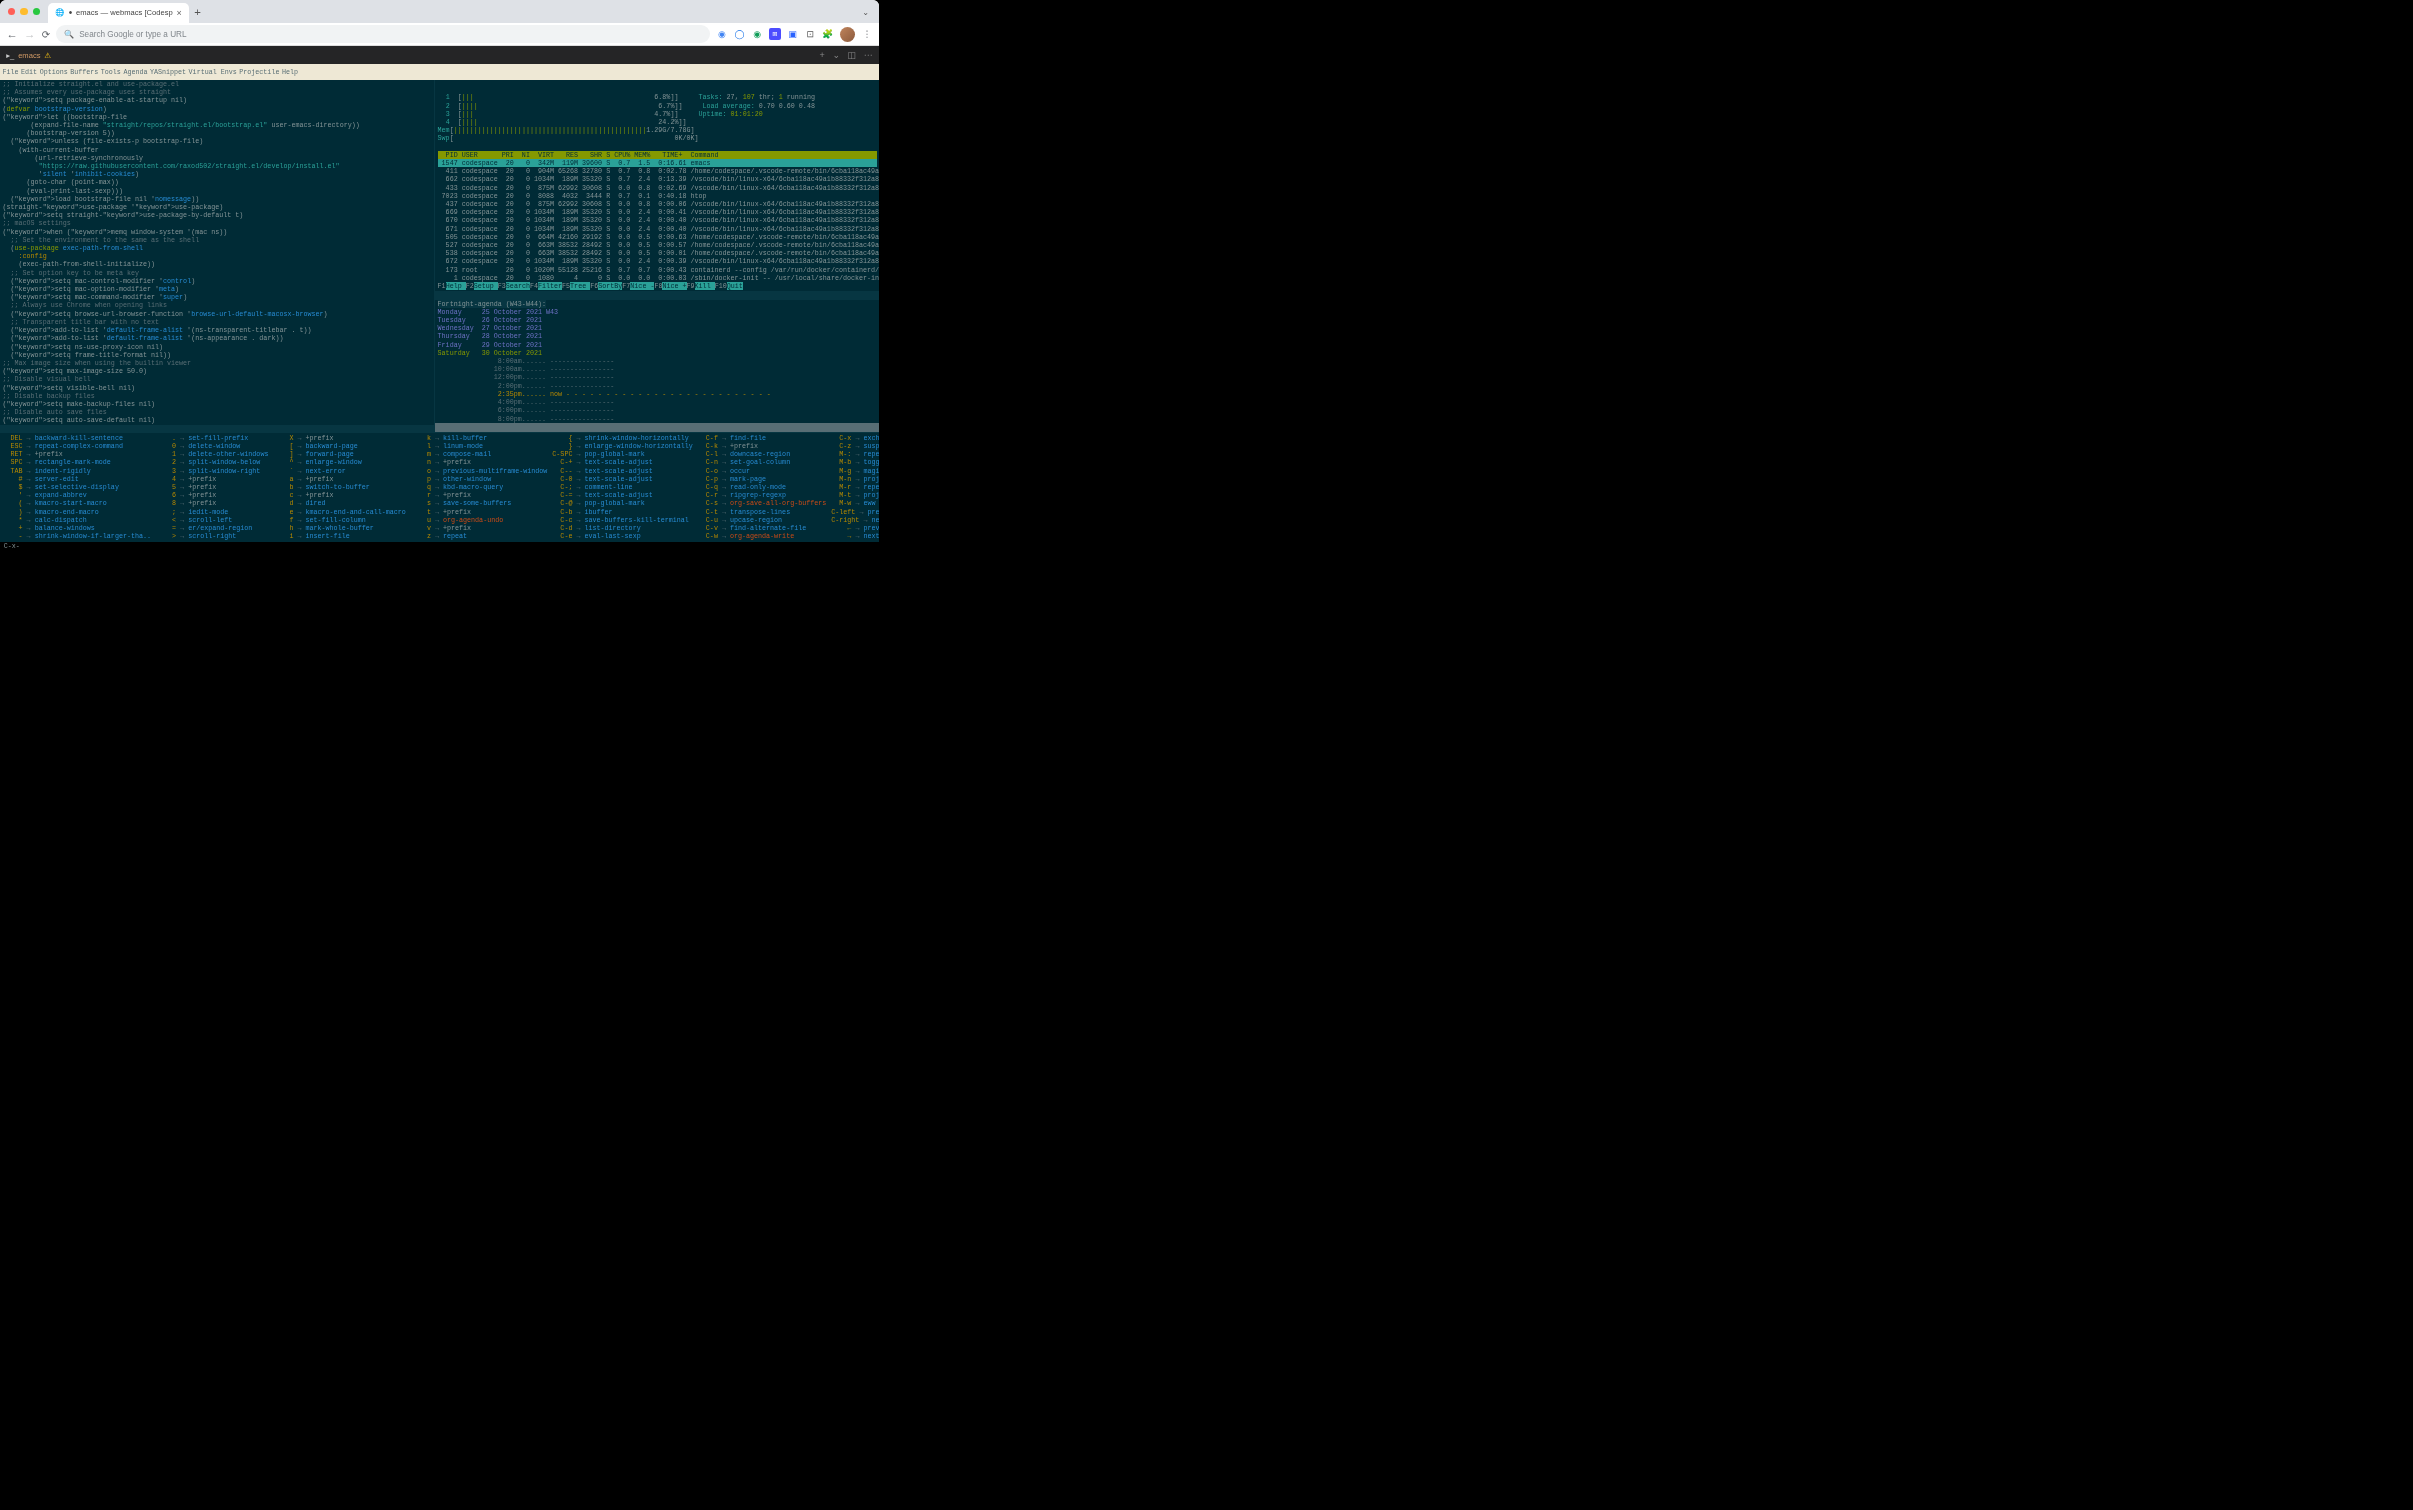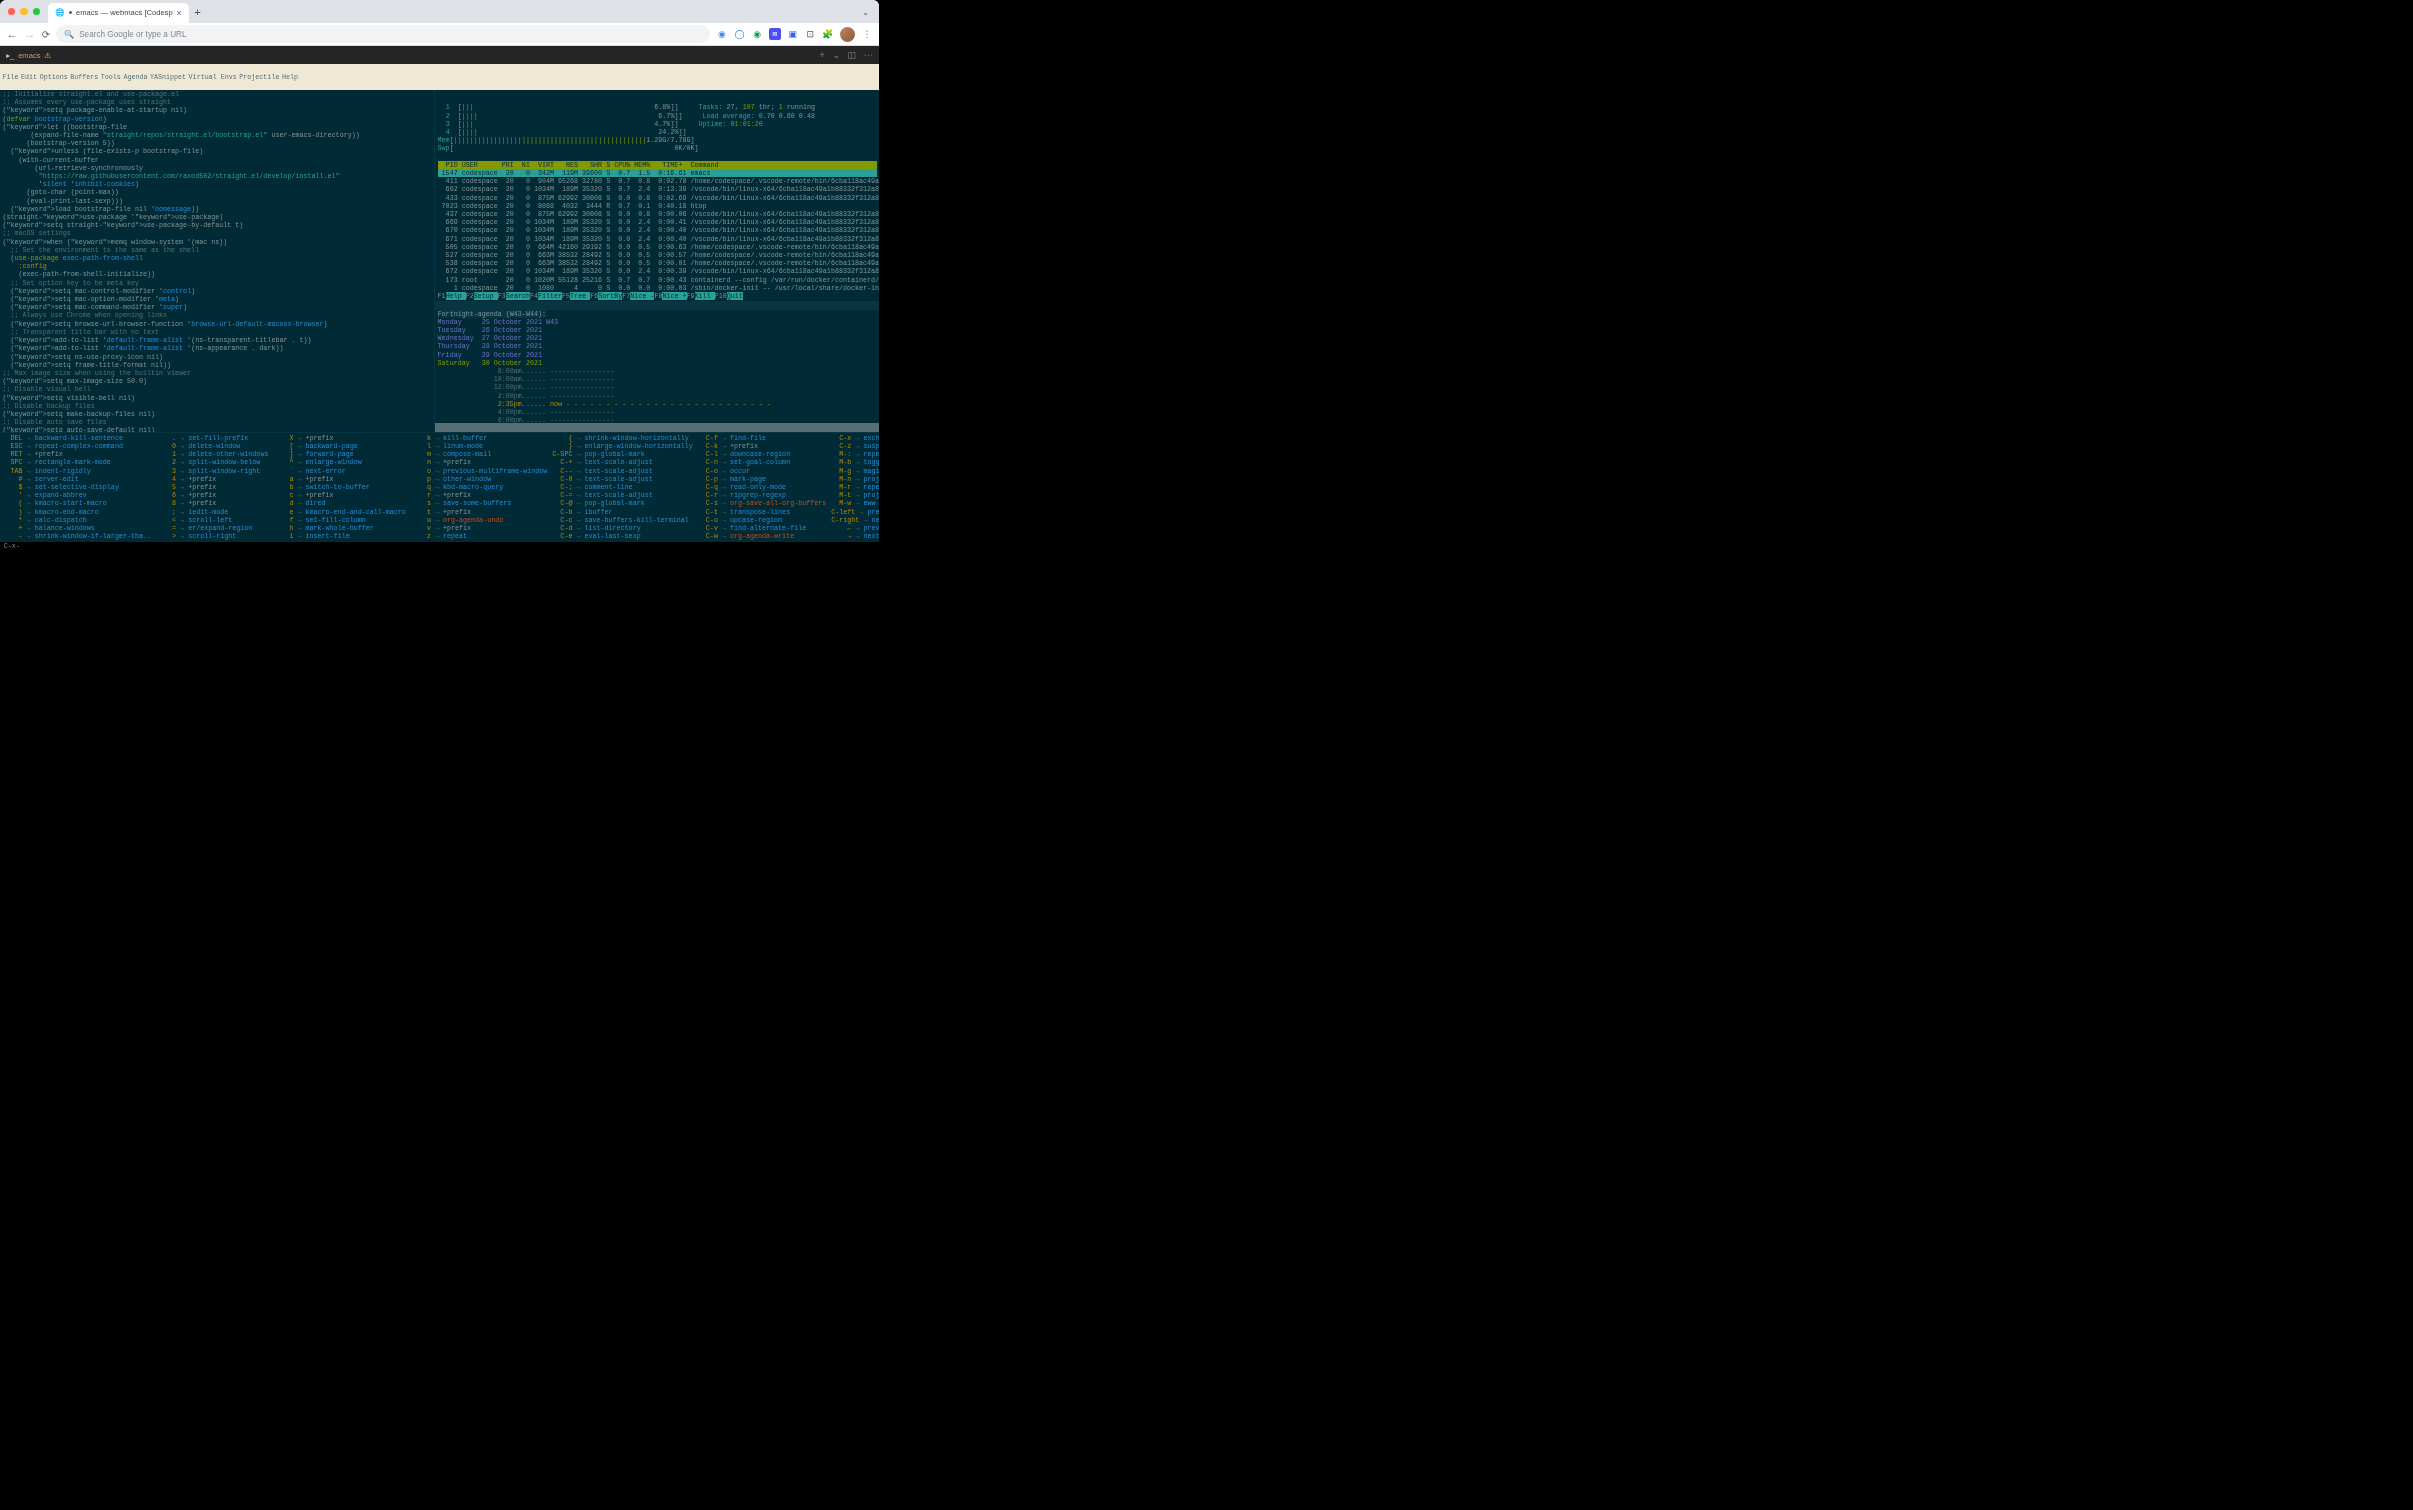--- a/index.html
+++ b/index.html
@@ -103,21 +103,21 @@
   line-height: 8.2px;
   color: #839496;
   background: #002b36;
   display: flex;
   flex-direction:column;
   overflow:hidden;
 }
 .emacs-menubar {
   background: #eee8d5;
   color: #586e75;
-  height: 26px;
+  height: 16px;
   padding: 0 2.5px;
   display: flex;
   gap: 2.5px;
   font-size: 6.7px;
   align-items:center;
 }
 .emacs-content {
   flex:1;
   display:flex;
   overflow:hidden;

